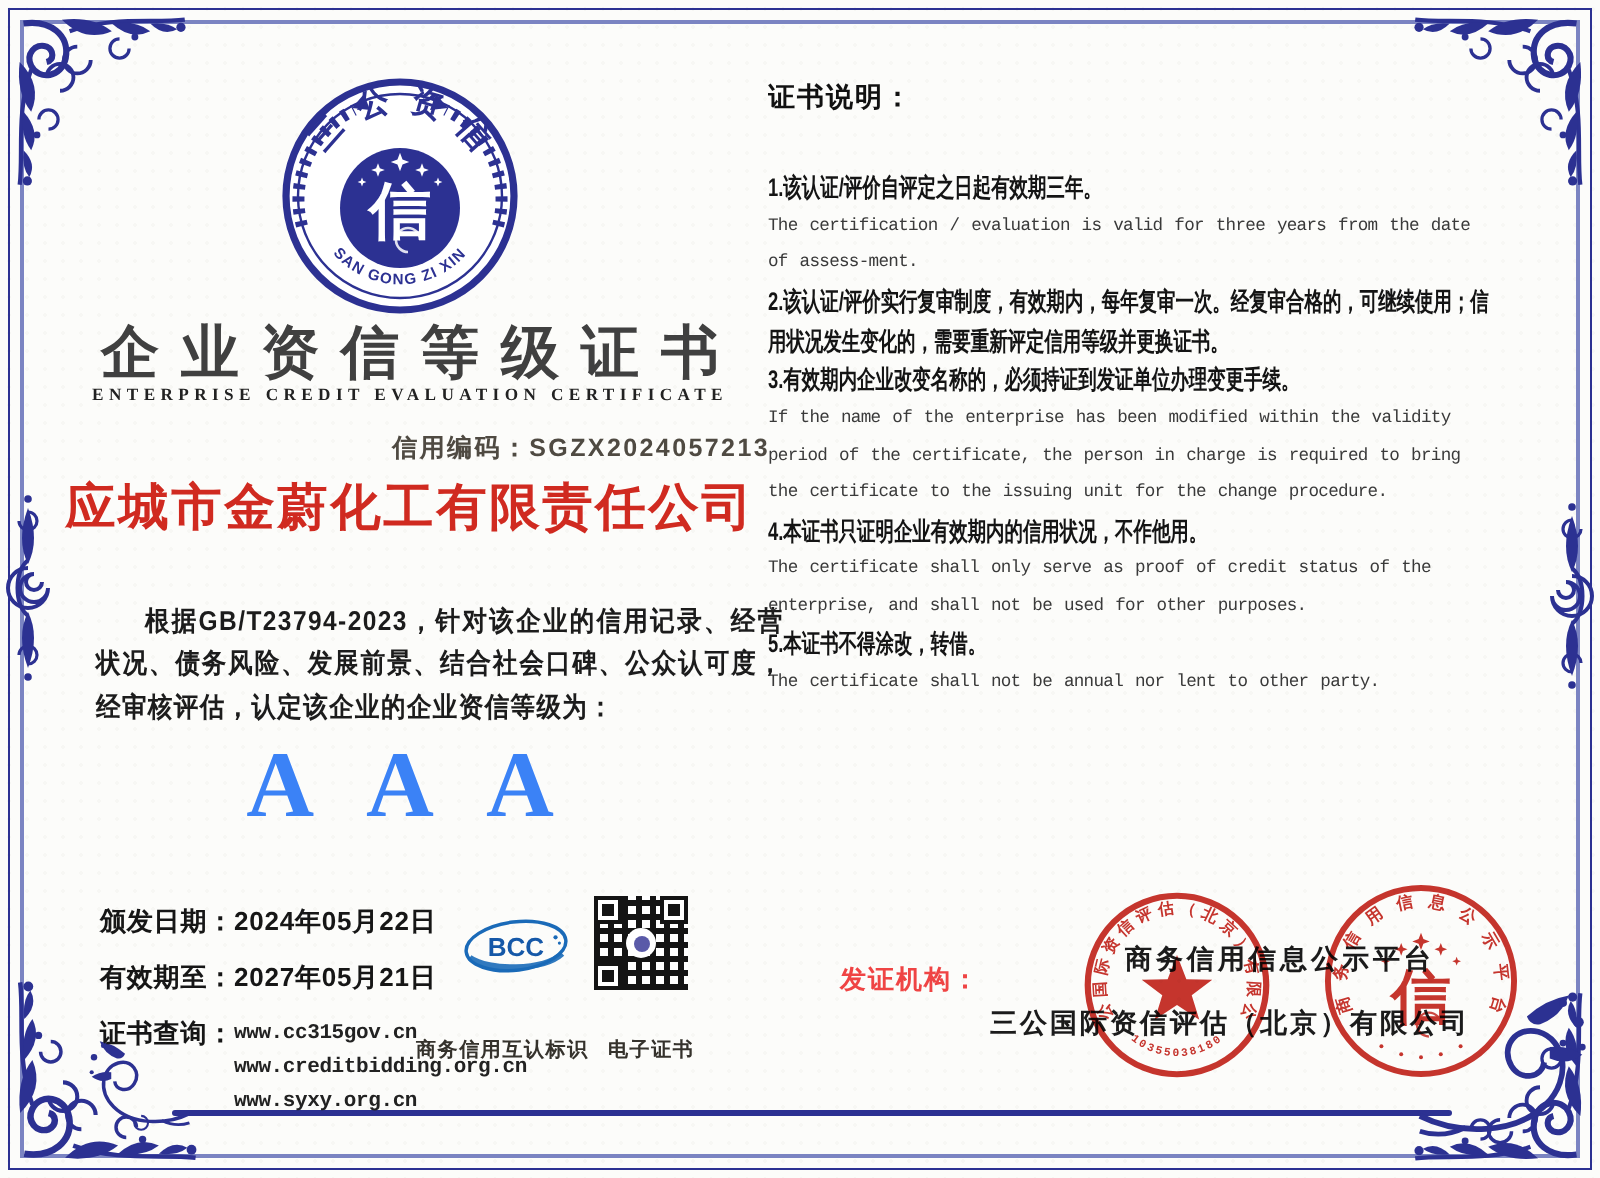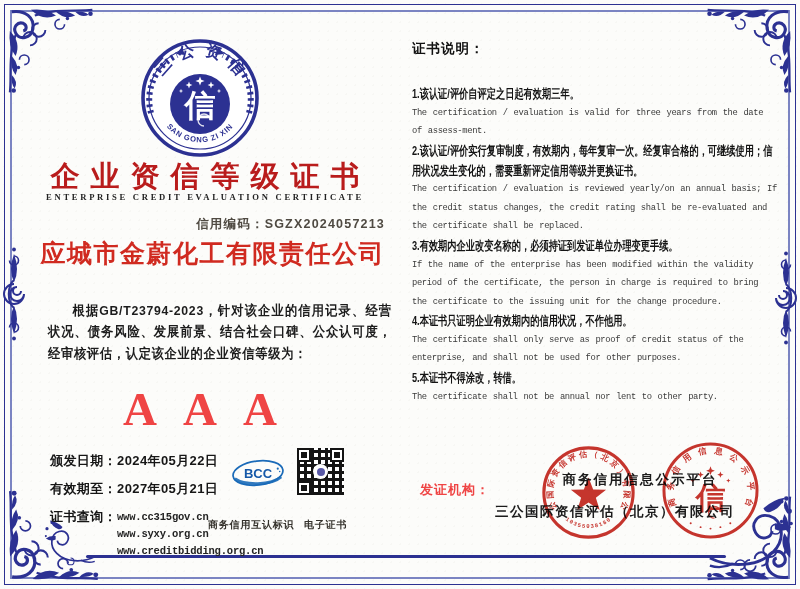--- a/index.html
+++ b/index.html
@@ -18,55 +18,55 @@
   .edge-orn{position:absolute;width:22px;height:96px;}
   .edge-orn.left{left:3px;top:246px;}
   .edge-orn.right{right:3px;top:250px;transform:scaleX(-1);}
   .footer-line{position:absolute;left:86px;top:555px;width:640px;height:2.6px;background:#2c3192;border-radius:2px;}
   .swirl{position:absolute;width:86px;height:78px;}
   .swirl.right{left:708px;top:496px;}
   .swirl.left{left:44px;top:520px;width:52px;height:46px;transform:scaleX(-1);}
   
   .logo{position:absolute;left:138px;top:36px;width:124px;height:124px;}
   .title-cn{position:absolute;left:25px;top:157px;width:360px;text-align:center;
-        font-size:29px;font-weight:900;letter-spacing:11px;text-indent:11px;color:#b91c1c;}
+        font-size:29px;font-weight:900;letter-spacing:11px;text-indent:11px;color:#404040;}
   .title-en{position:absolute;left:25px;top:192px;width:360px;text-align:center;
         font-size:8.6px;font-weight:700;letter-spacing:2.7px;color:#222;font-family:Liberation Serif, serif;}
   .credit-code{position:absolute;left:25px;top:216px;width:360px;text-align:right;
         font-size:12.5px;font-weight:700;letter-spacing:1.2px;color:#4f4a42;}
-  .company{position:absolute;left:25px;top:237px;width:360px;text-align:right;
+  .company{position:absolute;left:25px;top:237px;width:360px;text-align:center;
         font-size:25px;font-weight:800;letter-spacing:1.5px;color:#d02a20;}
   .uscc{position:absolute;left:25px;top:278px;width:360px;text-align:center;
         font-size:11.5px;font-weight:700;letter-spacing:1.6px;color:#6d6d6d;}
   .statement{position:absolute;left:48px;top:300px;width:382px;transform:scaleX(.9);transform-origin:0 0;
         font-size:13.6px;font-weight:700;line-height:1.58;letter-spacing:.8px;text-indent:2em;
         color:#1c1c1c;text-align:justify;}
   .rating{position:absolute;left:20px;top:366px;width:360px;text-align:center;
         font-family:"Liberation Serif",serif;font-size:47px;font-weight:700;
-        letter-spacing:26px;text-indent:26px;color:#ef4444;margin-top:16px;}
+        letter-spacing:26px;text-indent:26px;color:#3b82f6;}
   .meta{position:absolute;left:50px;top:452px;font-size:13px;font-weight:700;color:#161616;letter-spacing:.4px;}
   .meta-row{margin-bottom:10px;display:flex;}
   .meta-label{white-space:nowrap;}
   .url-list{font-family:Liberation Mono, monospace;font-size:10.5px;font-weight:700;
         color:#222;line-height:1.6;letter-spacing:-.2px;padding-top:1px;}
   .bcc{position:absolute;left:231px;top:458px;width:54px;height:30px;}
   .qr{position:absolute;left:297px;top:448px;width:47px;height:47px;background:#fff;
       background-image:repeating-linear-gradient(90deg,#141414 0 3px,transparent 3px 7px),
                        repeating-linear-gradient(0deg,#141414 0 3px,#fff 3px 7px);}
   .qf{position:absolute;width:10px;height:10px;border:2.4px solid #141414;background:#fff;}
   .qf span{position:absolute;inset:2px;background:#141414;display:block;}
   .qf.tl{top:0;left:0}.qf.tr{top:0;right:0}.qf.bl{bottom:0;left:0}
   .qc{position:absolute;left:16px;top:16px;width:15px;height:15px;border-radius:50%;background:#fff;
       display:flex;align-items:center;justify-content:center;}
   .qc i{width:8px;height:8px;border-radius:50%;background:#5a5aa8;display:block;}
   .caption{position:absolute;font-size:10px;font-weight:700;color:#35322c;letter-spacing:.8px;}
   .caption.bcc-cap{left:208px;top:518px;}
   .caption.qr-cap{left:304px;top:518px;}
   
-  .notes{position:absolute;left:412px;top:40px;width:366px;height:420px;overflow:hidden;}
+  .notes{position:absolute;left:384px;top:40px;width:366px;height:420px;overflow:hidden;}
   .notes-heading{font-size:13.5px;font-weight:800;letter-spacing:1px;color:#111;margin:0 0 26px 0;}
   .note-cn{width:508px;transform:scaleX(.72);transform-origin:0 0;margin:0;
         font-size:12.8px;font-weight:700;line-height:1.55;color:#141414;}
   .note-en{margin:0;font-family:"Liberation Mono",monospace;font-size:8.8px;line-height:2.1;
         letter-spacing:-.35px;word-spacing:1px;color:#3a3a3a;}
   .issuer-label{position:absolute;left:420px;top:481px;font-size:13px;font-weight:800;
         letter-spacing:1px;color:#ef4444;}
   .issuer-line1{position:absolute;left:512px;top:471px;width:256px;text-align:center;z-index:1;
         font-size:13.5px;font-weight:800;letter-spacing:2px;color:#1b1b1b;}
   .issuer-line2{position:absolute;left:455px;top:503px;width:320px;text-align:center;z-index:1;
@@ -211,22 +211,22 @@
       <span>2024年05月22日</span>
     </div>
     <div class="meta-row">
       <span class="meta-label">有效期至：</span>
       <span>2027年05月21日</span>
     </div>
     <div class="meta-row">
       <span class="meta-label">证书查询：</span>
       <span class="url-list">
         <div>www.cc315gov.cn</div>
+        <div>www.creditbidding.org.cn</div>
         <div>www.syxy.org.cn</div>
-        <div>www.creditbidding.org.cn</div>
       </span>
     </div>
   </div>
 
   <svg class="bcc" viewBox="0 0 56 30">
     <ellipse cx="28" cy="15" rx="26" ry="12.5" fill="none" stroke="#1a6ab8" stroke-width="1.8" transform="rotate(-7 28 15)"></ellipse>
     <path d="M4,21 C14,28 42,28 52,19" fill="none" stroke="#1a6ab8" stroke-width="3" opacity=".9"></path>
     <text x="28" y="20" text-anchor="middle" font-size="13.5" font-weight="bold" fill="#1558a8" font-family="Liberation Sans, sans-serif">BCC</text>
     <circle cx="48.5" cy="10.5" r="1.1" fill="#1a6ab8"></circle>
       <circle cx="50.5" cy="13.5" r=".8" fill="#1a6ab8"></circle>
@@ -248,21 +248,20 @@
   </div>
 
   <div class="caption bcc-cap">商务信用互认标识</div>
   <div class="caption qr-cap">电子证书</div>
 
   <div class="notes">
     <p class="notes-heading">证书说明：</p>
     <p class="note-cn">1.该认证/评价自评定之日起有效期三年。</p>
     <p class="note-en">The certification / evaluation is valid for three years from the date of assess-ment.</p>
     <p class="note-cn">2.该认证/评价实行复审制度，有效期内，每年复审一次。经复审合格的，可继续使用；信用状况发生变化的，需要重新评定信用等级并更换证书。</p>
-    <p class="note-en">The certification / evaluation is reviewed yearly/on an annual basis; If the credit status changes, the credit rating shall be re-evaluated and the certificate shall be replaced.</p>
     <p class="note-cn">3.有效期内企业改变名称的，必须持证到发证单位办理变更手续。</p>
     <p class="note-en">If the name of the enterprise has been modified within the validity period of the certificate, the person in charge is required to bring the certificate to the issuing unit for the change procedure.</p>
     <p class="note-cn">4.本证书只证明企业有效期内的信用状况，不作他用。</p>
     <p class="note-en">The certificate shall only serve as proof of credit status of the enterprise, and shall not be used for other purposes.</p>
     <p class="note-cn">5.本证书不得涂改，转借。</p>
     <p class="note-en">The certificate shall not be annual nor lent to other party.</p>
   </div>
 
   <div class="issuer-label">发证机构：</div>
   <div class="issuer-line1">商务信用信息公示平台</div>

